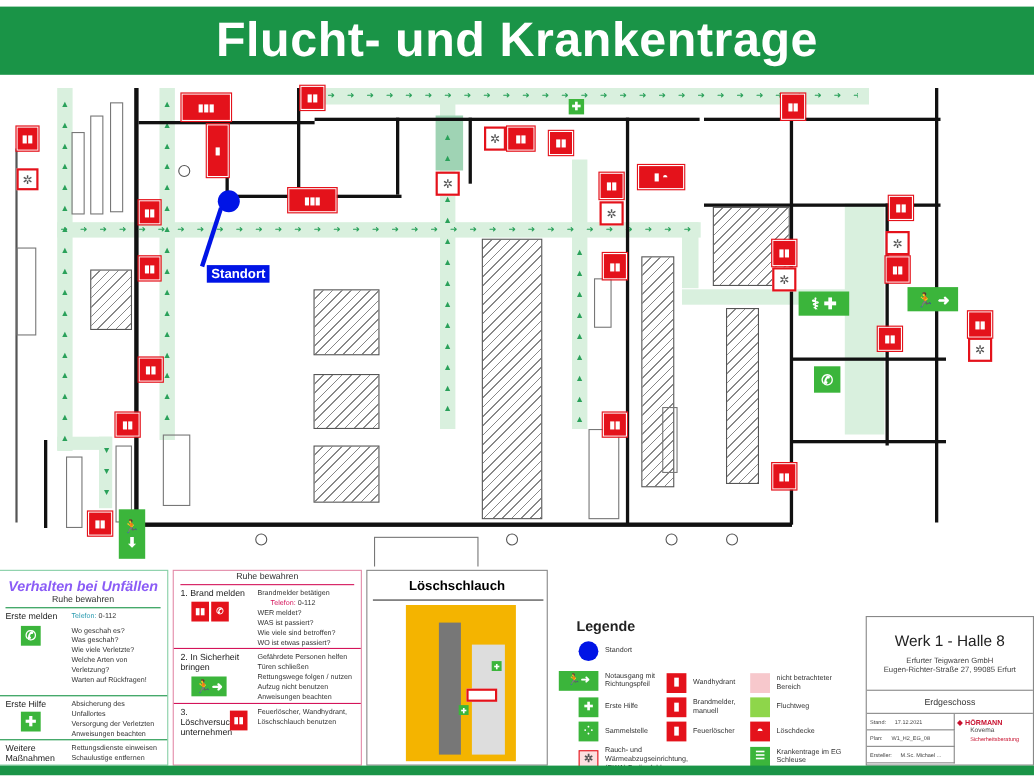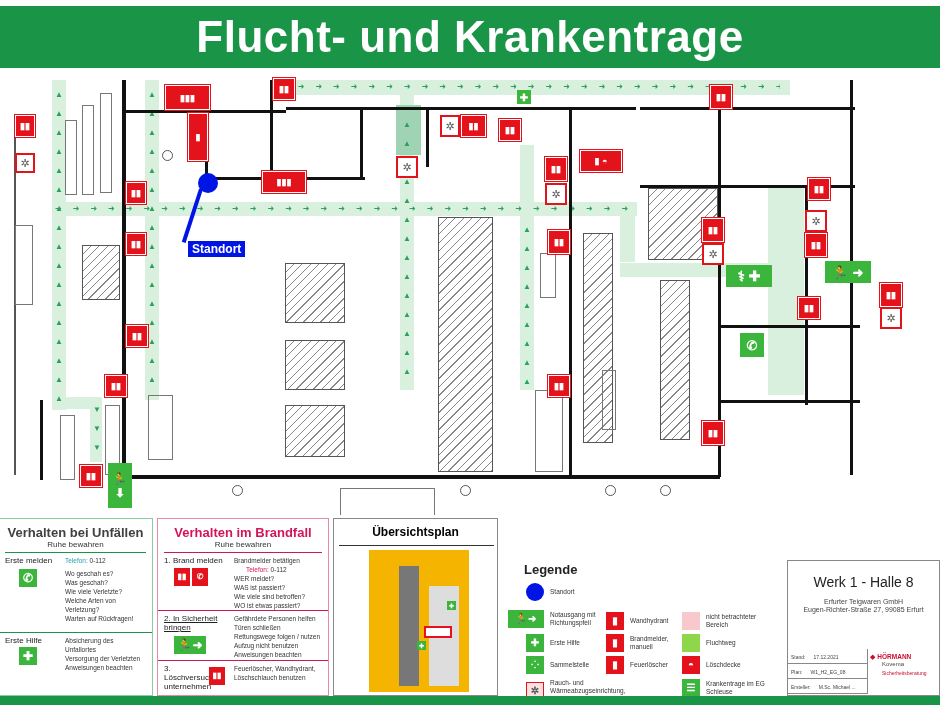--- a/index.html
+++ b/index.html
@@ -18,21 +18,21 @@
   .sign-green { position: absolute; background: #3bb53b; color: #fff; font-weight: bold; display: flex; align-items: center; justify-content: center; }
   .standort-dot { position: absolute; width: 20px; height: 20px; border-radius: 50%; background: #0014e6; }
   .standort-label { position: absolute; background: #0014e6; color: #fff; font-size: 12px; font-weight: bold; padding: 1px 4px; }
   .small-circle { position: absolute; width: 11px; height: 11px; border-radius: 50%; border: 1px solid #555; background: #fff; }
 
   .panel { position: absolute; top: 518px; height: 178px; background: #fff; }
   .p-unfall { left: -2px; width: 155px; border: 1px solid #86cfa6; }
   .p-brand { left: 157px; width: 172px; border: 1px solid #e38aa8; }
   .p-uebersicht { left: 333px; width: 165px; border: 1px solid #888; }
   .panel-title { font-weight: bold; font-size: 13px; text-align: center; padding-top: 6px; }
-  .p-unfall .panel-title { color: #404040; }
+  .p-unfall .panel-title { color: #8b5cf6; font-style: italic; }
   .p-brand .panel-title { color: #d4145a; }
   .panel-sub { font-size: 8px; text-align: center; color: #333; padding-bottom: 3px; }
   .p-unfall .panel-sub { border-bottom: 1px solid #1a9447; margin: 0 6px; }
   .p-brand .panel-sub { border-bottom: 1px solid #d4145a; margin: 0 6px; }
   .row { display: flex; padding: 3px 6px; font-size: 6.5px; color: #333; }
   .p-unfall .row { border-bottom: 1px solid #1a9447; }
   .p-brand .row { border-bottom: 1px solid #d4145a; }
   .row:last-child { border-bottom: none !important; }
   .row-left { width: 60px; font-size: 8px; color: #222; }
   .row-right { flex: 1; line-height: 9px; }
@@ -197,41 +197,47 @@
     <div class="row-left">
       <div>Erste Hilfe</div>
       <span class="ico-g" style="margin-top:2px;">✚</span>
     </div>
     <div class="row-right">
       <div>Absicherung des Unfallortes</div>
       <div>Versorgung der Verletzten</div>
       <div>Anweisungen beachten</div>
     </div>
   </div>
+  <div class="row">
+    <div class="row-left">Weitere Maßnahmen</div>
+    <div class="row-right">
+      <div>Rettungsdienste einweisen</div>
+      <div>Schaulustige entfernen</div>
+    </div>
+  </div>
 </div>
 
 <div class="panel p-brand">
-  <div class="panel-title">Verhalten im Brandfall</div>
   <div class="panel-sub">Ruhe bewahren</div>
   <div class="row" style="height:58px;">
     <div class="row-left" style="width:70px;">
       <div>1. Brand melden</div>
       <span class="ico-r" style="margin-left:10px;">▮▮</span><span class="ico-r">✆</span>
     </div>
     <div class="row-right">
       <div>Brandmelder betätigen</div>
       <div style="padding-left:12px;"><span class="pink">Telefon:</span> <span>0-112</span></div>
       <div>WER meldet?</div>
       <div>WAS ist passiert?</div>
       <div>Wie viele sind betroffen?</div>
       <div>WO ist etwas passiert?</div>
     </div>
   </div>
   <div class="row" style="height:50px;">
-    <div class="row-left" style="width:70px;text-decoration:underline;">
+    <div class="row-left" style="width:70px;">
       <div>2. In Sicherheit bringen</div>
       <span class="ico-g" style="width:32px;margin-left:10px;">🏃➜</span>
     </div>
     <div class="row-right">
       <div>Gefährdete Personen helfen</div>
       <div>Türen schließen</div>
       <div>Rettungswege folgen / nutzen</div>
       <div>Aufzug nicht benutzen</div>
       <div>Anweisungen beachten</div>
     </div>
@@ -242,21 +248,21 @@
       <span class="ico-r">▮▮</span>
     </div>
     <div class="row-right">
       <div>Feuerlöscher, Wandhydrant,</div>
       <div>Löschschlauch benutzen</div>
     </div>
   </div>
 </div>
 
 <div class="panel p-uebersicht">
-  <div class="panel-title" style="font-size:12px;">Übersichtsplan</div>
+  <div class="panel-title" style="font-size:12px;">Löschschlauch</div>
   <div class="map-box">
     <div class="map-inner" style="left:30px;width:100px;background:#f4b400;"></div>
     <div style="position:absolute;left:60px;top:20px;width:20px;height:120px;background:#777;"></div>
     <div style="position:absolute;left:90px;top:40px;width:30px;height:100px;background:#ddd;"></div>
     <div style="position:absolute;left:85px;top:80px;width:28px;height:12px;border:2px solid #e4121b;background:#fff;"></div>
     <div class="sign-green" style="left:108px;top:55px;width:9px;height:9px;font-size:6px;">✚</div>
     <div class="sign-green" style="left:78px;top:95px;width:9px;height:9px;font-size:6px;">✚</div>
   </div>
 </div>
 
@@ -311,20 +317,21 @@
     <span>Krankentrage im EG Schleuse</span>
   </div>
 </div>
 
 <div class="titleblock">
   <div class="tb-title">Werk 1 - Halle 8</div>
   <div class="tb-company">
     <div>Erfurter Teigwaren GmbH</div>
     <div style="white-space:nowrap;">Eugen-Richter-Straße 27, 99085 Erfurt</div>
   </div>
+  <div class="tb-floor">Erdgeschoss</div>
   <div class="tb-meta">
     <div>
         <span>Stand:</span>
         <span>17.12.2021</span>
       </div>
     <div>
         <span>Plan:</span>
         <span>W1_H2_EG_08</span>
       </div>
     <div>

